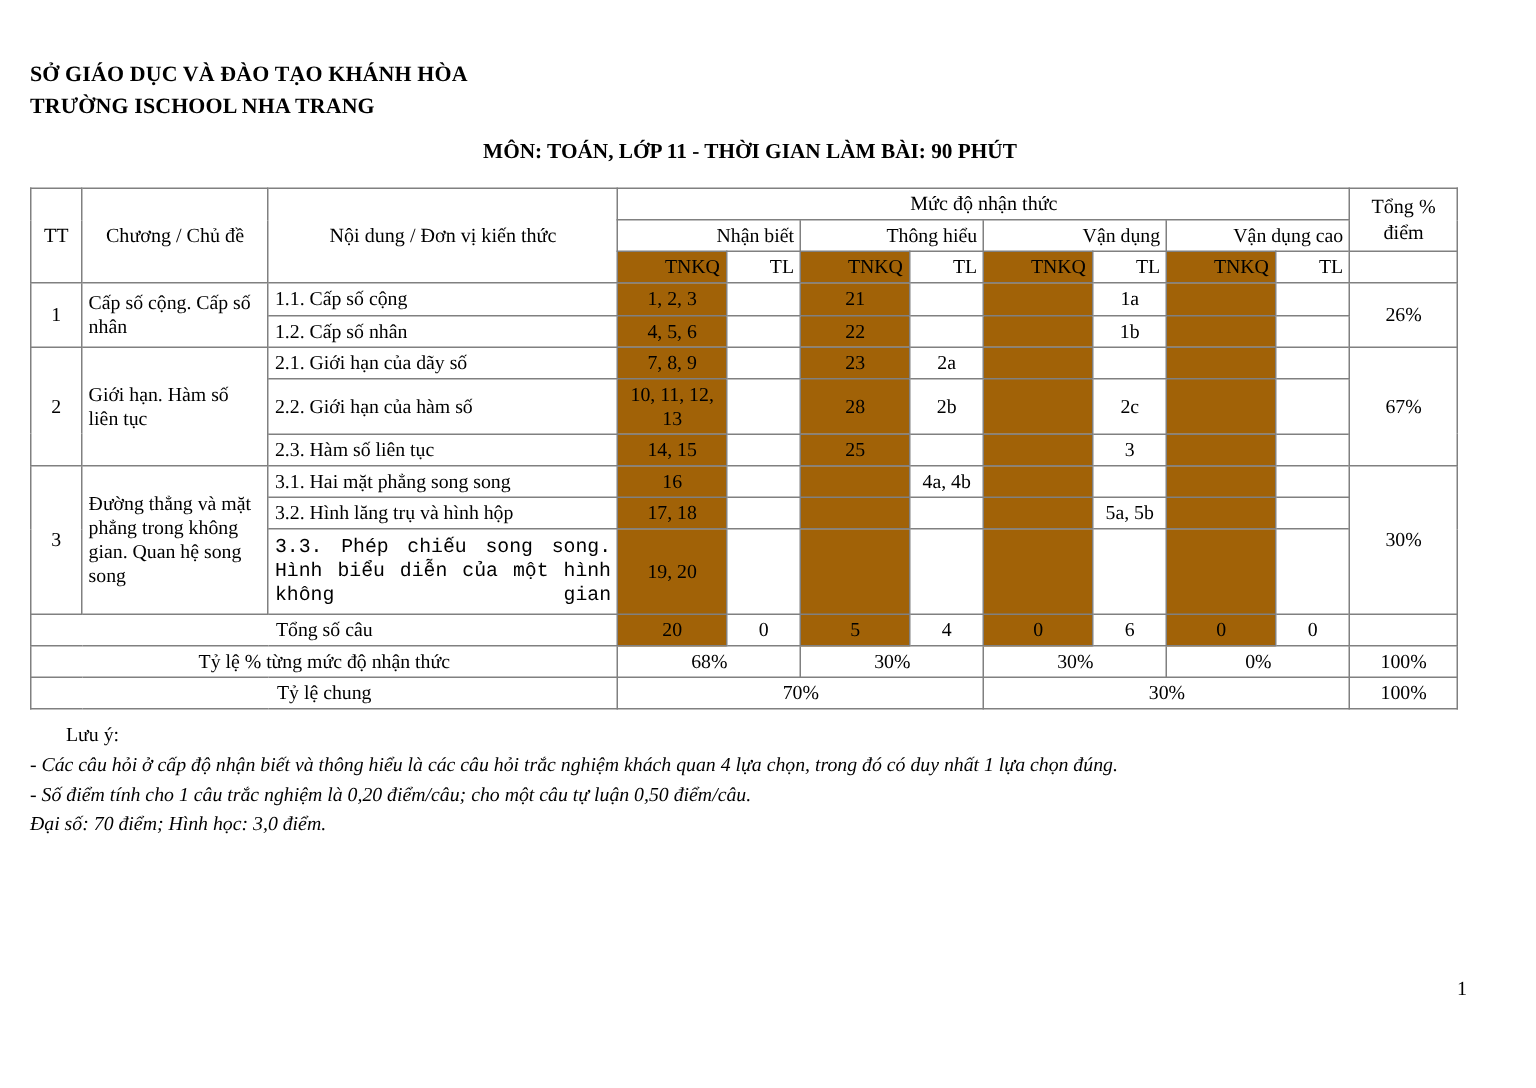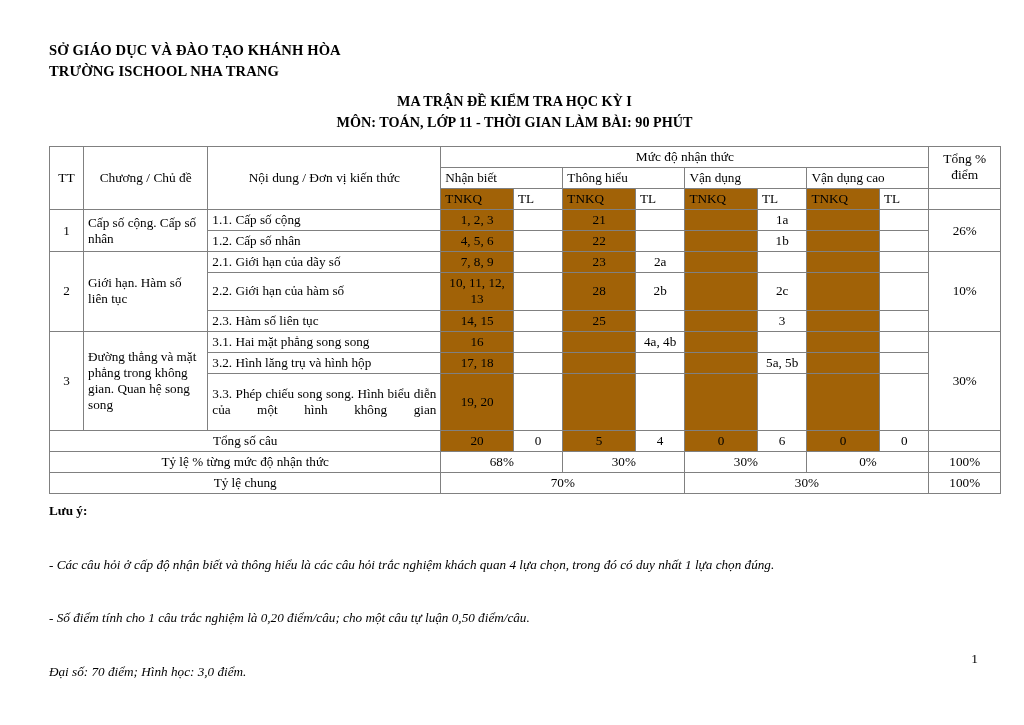--- a/index.html
+++ b/index.html
@@ -14,21 +14,21 @@
     font-family: "Liberation Serif", "DejaVu Serif", serif;
     color: #000000;
     position: relative;
     overflow: hidden;
   }
   .page {
     position: relative;
     width: 1024px;
     height: 725px;
     box-sizing: border-box;
-    padding: 40px 28px 0 49px;
+    padding: 40px 28px 0 20px;
   }
 
   
   .letterhead {
     font-weight: bold;
     font-size: 14.6px;
     line-height: 1.45;
     letter-spacing: 0.1px;
   }
   .letterhead div { white-space: nowrap; }
@@ -57,29 +57,30 @@
     vertical-align: middle;
     font-weight: normal;
     line-height: 1.22;
   }
   .hdr {
     text-align: center;
     font-weight: bold;
     font-size: 13.4px;
   }
   .sub-hdr {
-    text-align: left;
+    text-align: right;
     font-weight: bold;
     font-size: 13.2px;
   }
   .green { background: #a16207; }
   .c { text-align: center; }
   .just {
     text-align: justify;
     text-align-last: justify;
+    font-family: Liberation Mono, monospace;
   }
   .rowtext {
     padding-left: 5px;
   }
   .chap {
     font-weight: bold;
     padding-left: 7px;
     line-height: 1.3;
   }
   .ttnum {
@@ -107,26 +108,26 @@
   col.c-tl      { width: 45px; }
   col.c-tong    { width: 65px; }
 
   
   .notes {
     margin-top: 7px;
     font-size: 13.2px;
     line-height: 1.48;
   }
   .notes .note-head {
-    font-weight: bold;
+    font-weight: normal;
     font-style: normal;
+    margin-left: 24px;
   }
   .notes .note-line {
     font-style: italic;
-    margin-top: 34px;
   }
 
   
   .pageno {
     position: absolute;
     right: 46px;
     bottom: 58px;
     font-size: 13.4px;
   }
 </style>
@@ -134,21 +135,20 @@
 <body>
 
 <div class="page">
 
   <div class="letterhead">
     <div>SỞ GIÁO DỤC VÀ ĐÀO TẠO KHÁNH HÒA</div>
     <div>TRƯỜNG ISCHOOL NHA TRANG</div>
   </div>
 
   <div class="doc-title">
-    <div>MA TRẬN ĐỀ KIỂM TRA HỌC KỲ I</div>
     <div>MÔN: TOÁN, LỚP 11 - THỜI GIAN LÀM BÀI: 90 PHÚT</div>
   </div>
 
   <table class="matrix">
     <colgroup>
       <col class="c-tt">
         <col class="c-chap">
         <col class="c-noidung">
       <col class="c-tnkq">
         <col class="c-tl">
@@ -219,21 +219,21 @@
         <td class="chap" rowspan="3">Giới hạn. Hàm số liên tục</td>
         <td class="rowtext">2.1. Giới hạn của dãy số</td>
         <td class="c green">7, 8, 9</td>
         <td class="c"></td>
         <td class="c green">23</td>
         <td class="c">2a</td>
         <td class="c green"></td>
         <td class="c"></td>
         <td class="c green"></td>
         <td class="c"></td>
-        <td class="pct" rowspan="3">10%</td>
+        <td class="pct" rowspan="3">67%</td>
       </tr>
       <tr>
         <td class="rowtext">2.2. Giới hạn của hàm số</td>
         <td class="c green">10, 11, 12, 13</td>
         <td class="c"></td>
         <td class="c green">28</td>
         <td class="c">2b</td>
         <td class="c green"></td>
         <td class="c">2c</td>
         <td class="c green"></td>

